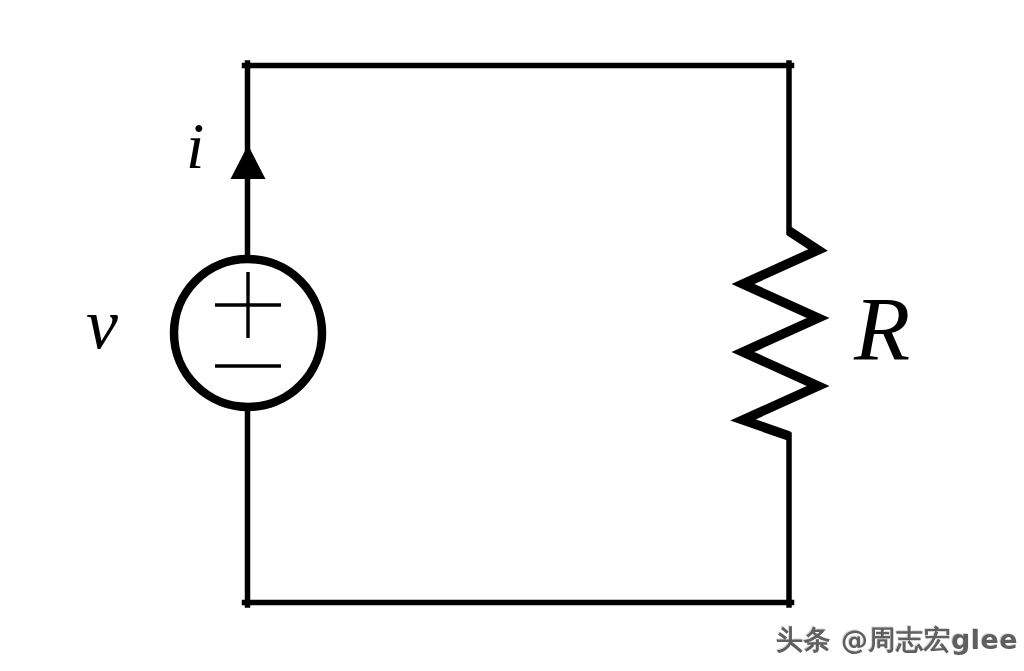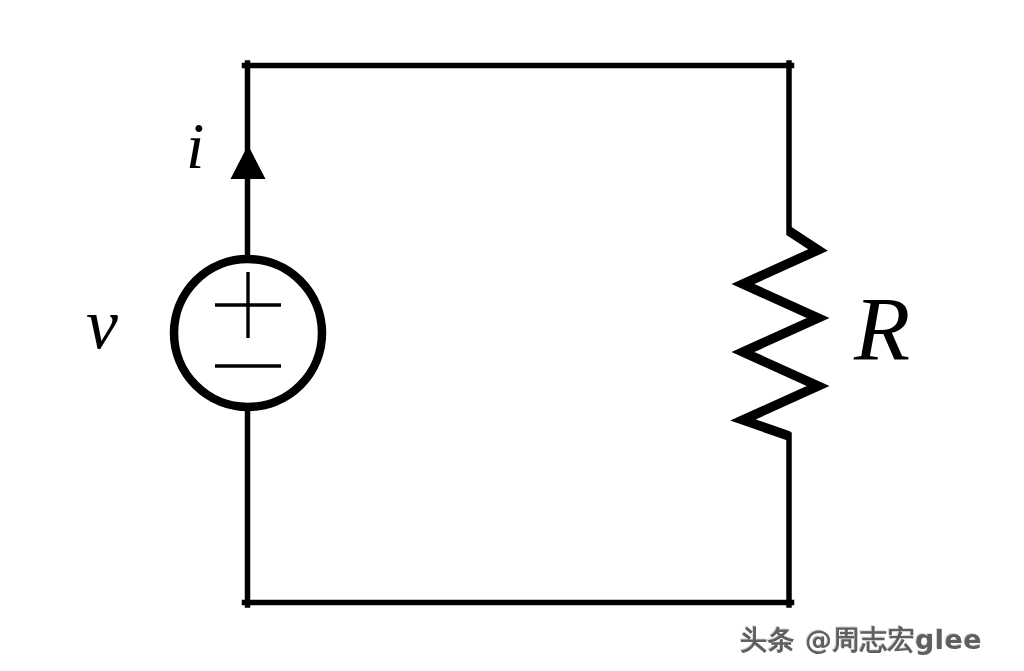--- a/index.html
+++ b/index.html
@@ -47,21 +47,21 @@
     top: 113px;
     font-size: 66px;
   }
   #label-R {
     left: 854px;
     top: 283px;
     font-size: 92px;
   }
   #watermark {
     position: absolute;
-    left: 740px;
+    left: 776px;
     top: 622px;
     font-family: "DejaVu Sans", "Liberation Sans", sans-serif;
     font-size: 27px;
     font-weight: 700;
     letter-spacing: 0.5px;
     color: #4a4a4a;
     opacity: 0.88;
     text-shadow: 1px 1px 0 rgba(255,255,255,0.95), -1px -1px 0 rgba(120,120,120,0.35);
     white-space: nowrap;
     user-select: none;

